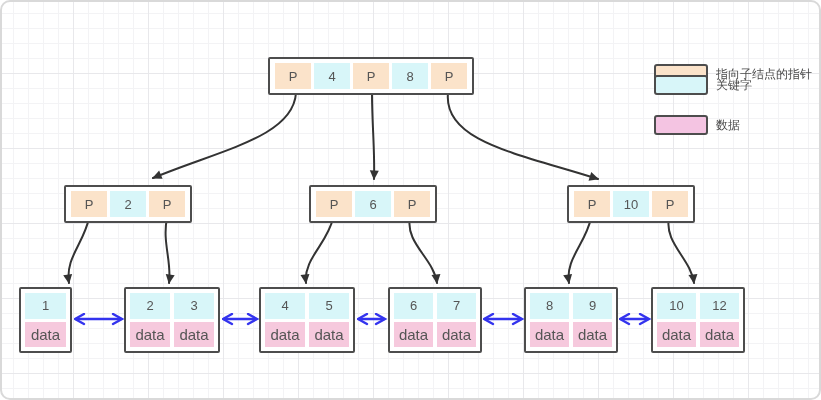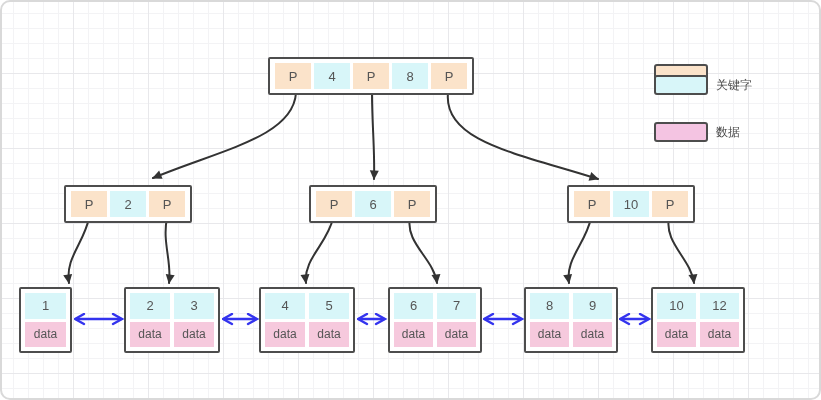--- a/index.html
+++ b/index.html
@@ -32,21 +32,21 @@
   }
   .cell.pointer{background:var(--pointer);}
   .cell.key{background:var(--key);}
   .leaf{
     position:absolute;display:flex;flex-direction:column;gap:3px;
     background:#fff;border:2px solid var(--node-border);border-radius:2px;padding:4px;
     box-sizing:border-box;
   }
   .leaf-row{display:flex;gap:4px;flex:1;}
   .leaf .cell{width:auto;flex:1 1 0;height:auto;}
-  .leaf .cell.datacell{background:var(--data);font-size:12px;}
+  .leaf .cell.datacell{background:var(--data);font-size:15px;}
   .legend{position:absolute;left:652px;top:62px;}
   .legend-row{position:absolute;left:0;display:flex;align-items:center;}
   .legend-swatch{width:50px;height:16px;border:2px solid var(--node-border);border-radius:3px;box-sizing:content-box;}
   .legend-label{margin-left:8px;font-size:12px;color:#4a4a4a;white-space:nowrap;}
 </style>
 </head>
 <body>
 
 <div class="canvas">
 
@@ -166,24 +166,25 @@
       </div>
       <div class="leaf-row">
         <span class="cell datacell">data</span>
         <span class="cell datacell">data</span>
       </div>
     </div>
 
   <div class="legend">
     <div class="legend-row" style="top:0px;">
       <span class="legend-swatch" style="background:var(--pointer);"></span>
+      <span class="legend-label">指向子结点的指针</span>
     </div>
     <div class="legend-row" style="top:11px;text-align:center;">
       <span class="legend-swatch" style="background:var(--key);"></span>
       <span class="legend-label">关键字</span>
     </div>
-    <div class="legend-row" style="top:58px;">
+    <div class="legend-row" style="top:51px;">
       <span class="legend-swatch" style="background:var(--legend-data);"></span>
       <span class="legend-label">数据</span>
     </div>
   </div>
 
 </div>
 
 </body></html>

